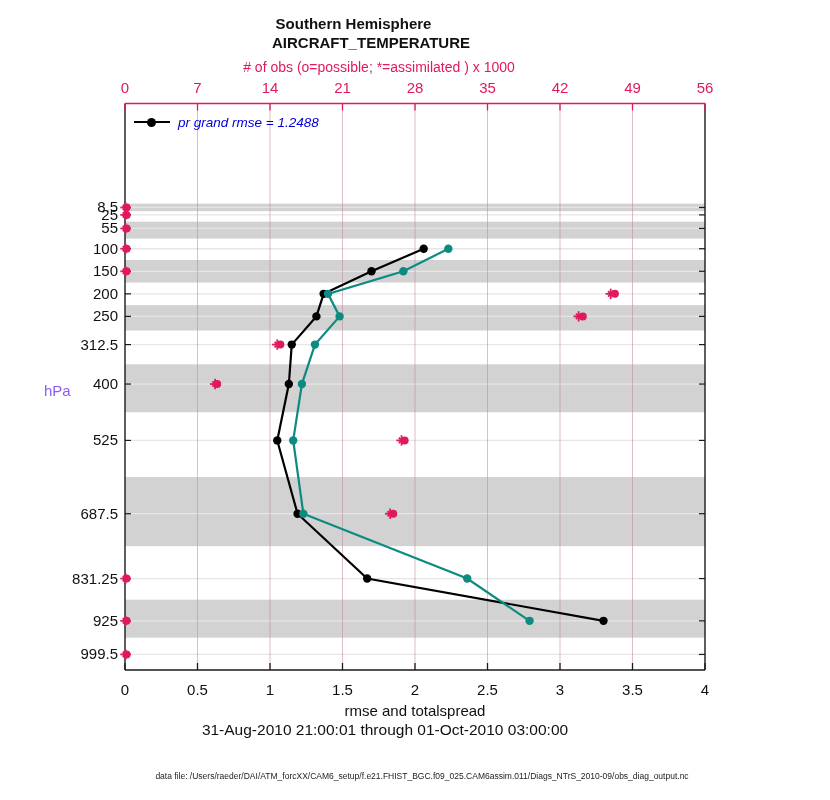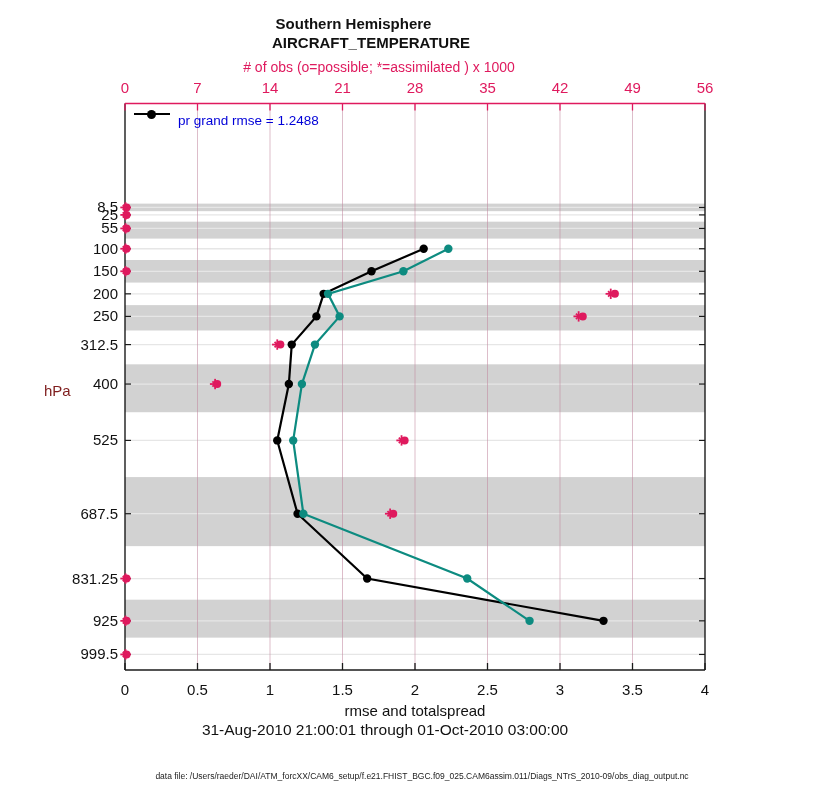--- a/index.html
+++ b/index.html
@@ -2,26 +2,26 @@
 <html><head>
 <meta charset="utf-8">
 <style>
   html,body{margin:0;padding:0;background:#fff;}
   body{width:830px;height:800px;position:relative;font-family:"Liberation Sans",sans-serif;overflow:hidden;}
   .abs{position:absolute;}
   .title{top:15px;left:0;width:659px;text-align:center;font-size:15px;font-weight:bold;color:#111;margin-left:24px;}
   .subtitle{top:34px;left:0;width:742px;text-align:center;font-size:15px;font-weight:bold;color:#111;}
   .toplabel{top:59px;left:0;width:758px;text-align:center;font-size:14px;color:#df1a5e;}
   .legend{top:113px;left:134px;}
-  .leg-row{display:flex;align-items:flex-start;height:18px;}
+  .leg-row{display:flex;align-items:center;height:18px;font-style:italic;}
   .leg-sample{position:relative;width:36px;height:3px;display:inline-block;margin-right:8px;}
   .leg-line{position:absolute;left:0;top:0;width:36px;height:2.4px;}
   .leg-dot{position:absolute;left:13px;top:-3px;width:9px;height:9px;border-radius:50%;}
   .leg-text{font-size:13.5px;color:#0000d8;white-space:nowrap;}
-  .ylabel{top:382px;left:44px;font-size:15px;color:#7f1d1d;}
+  .ylabel{top:382px;left:44px;font-size:15px;color:#8b5cf6;}
   .xlabel{top:702px;left:0;width:830px;text-align:center;font-size:15px;color:#111;}
   .timestamp{top:721px;left:0;width:770px;text-align:center;font-size:15.5px;color:#111;}
   .datafile{top:771px;left:0;width:830px;text-align:center;font-size:8.5px;color:#222;margin-left:7px;}
   svg text{font-family:"Liberation Sans",sans-serif;}
 </style>
 </head>
 <body>
 
 <div class="abs title">Southern Hemisphere</div>
 <div class="abs subtitle">AIRCRAFT_TEMPERATURE</div>

